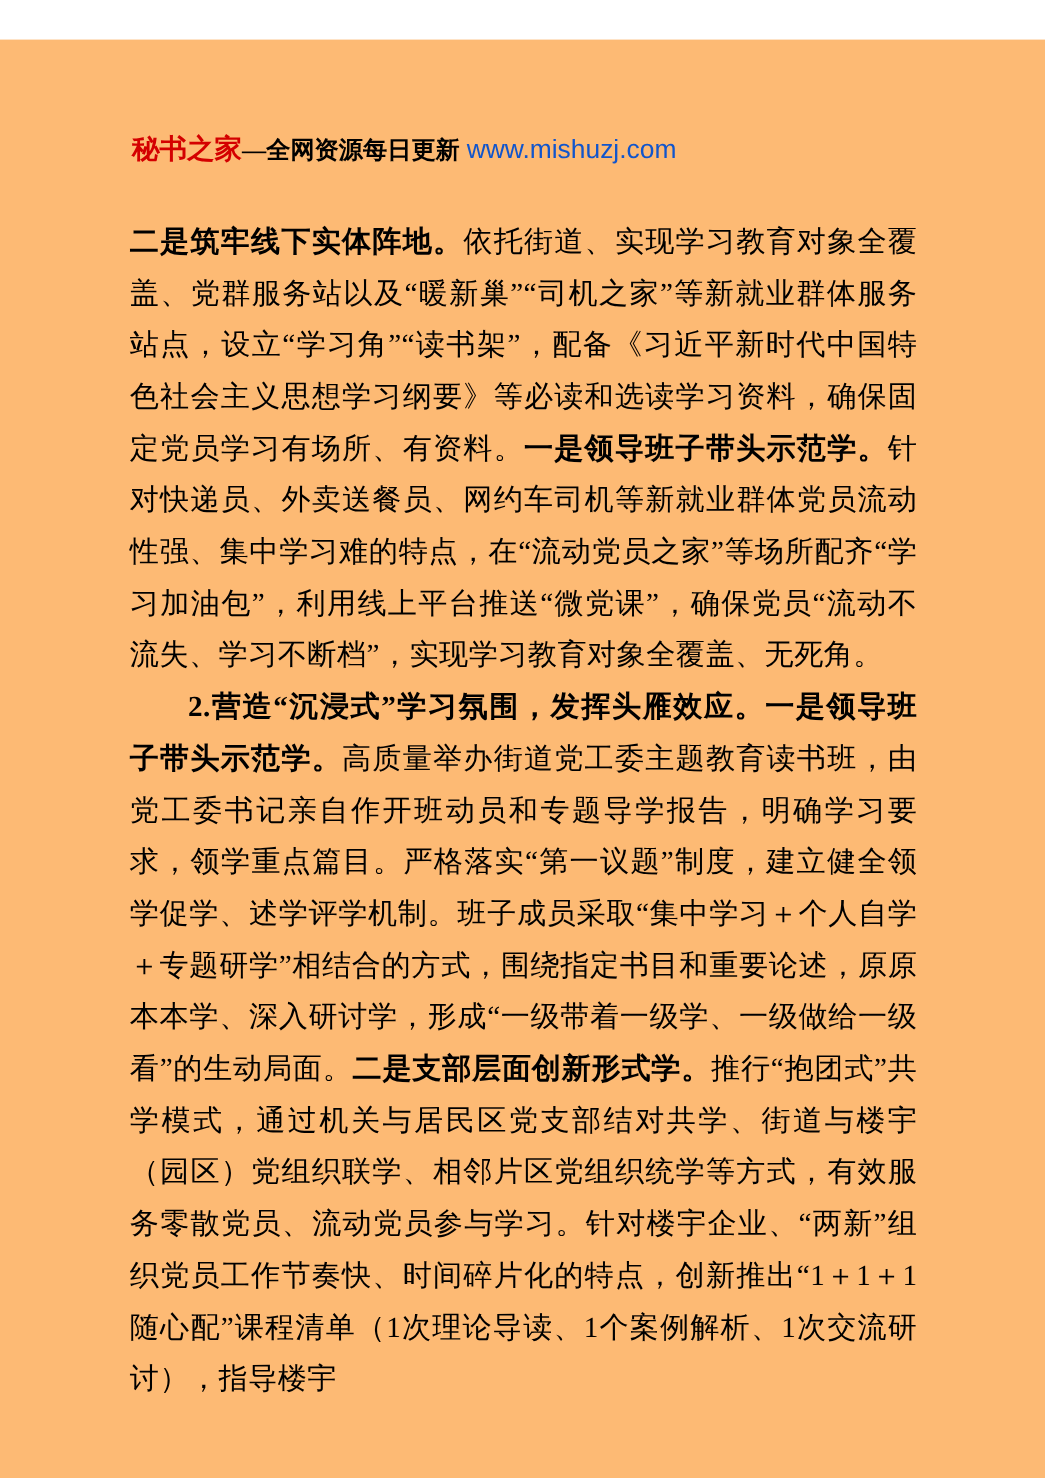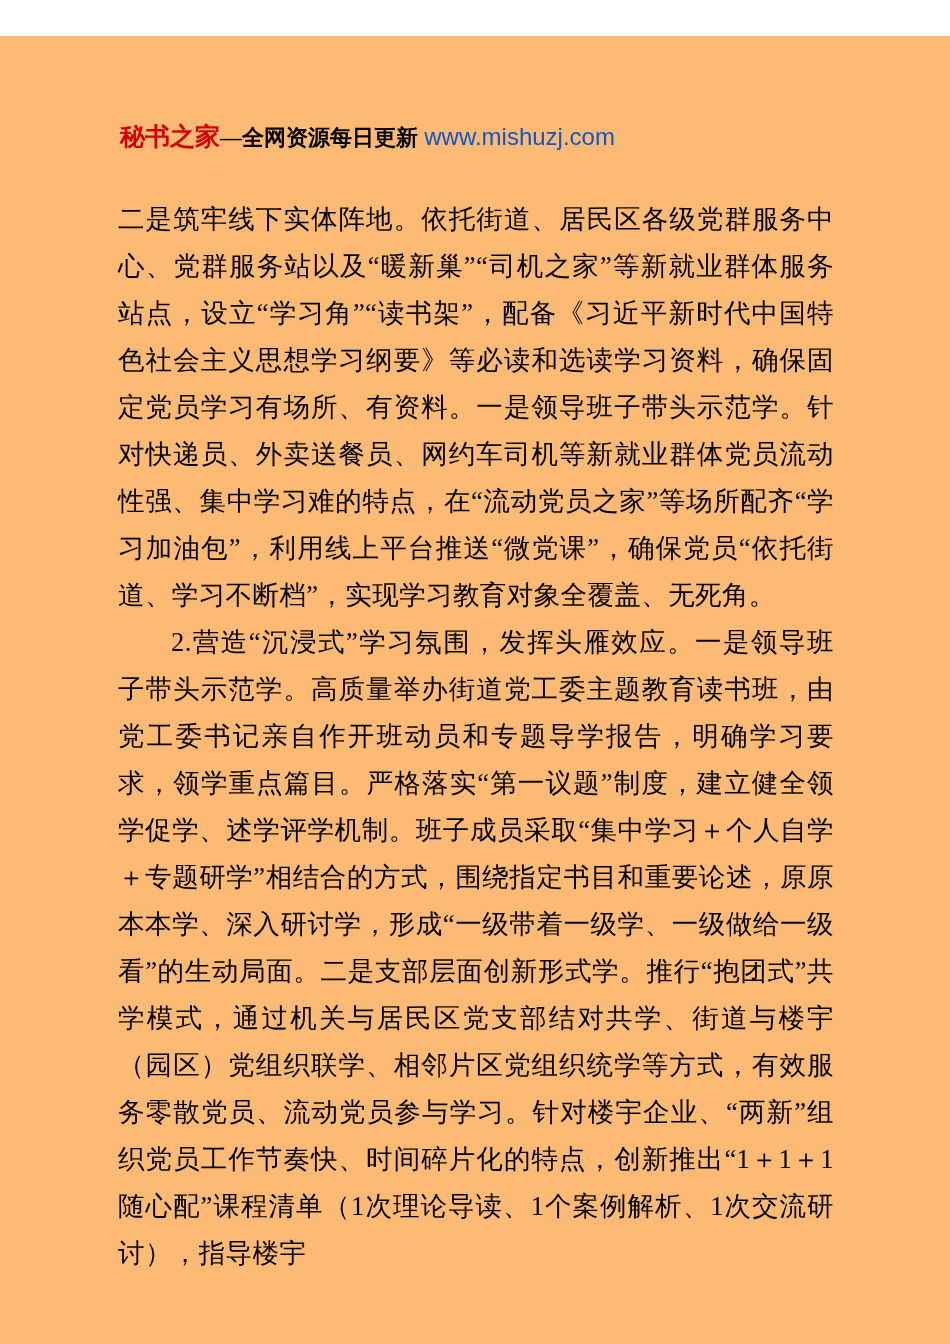--- a/index.html
+++ b/index.html
@@ -57,30 +57,30 @@
     font-size: 26.5px;
     line-height: 47px;
     text-align: justify;
     text-justify: inter-ideograph;
     letter-spacing: 0.4px;
   }
   p.para.indent {
     text-indent: 2em;
   }
   .b {
-    font-weight: normal;
+    font-weight: bold;
   }
 </style>
 </head>
 <body>
 
 <div class="page">
 
   <div class="header">
     <span class="brand">秘书之家</span><span class="brand-tail">—全网资源每日更新</span> <span class="brand-url">www.mishuzj.com</span>
   </div>
 
   <div class="content">
-    <p class="para" id="para-1"><span class="b">二是筑牢线下实体阵地。</span><span>依托街道、居民区各级党群服务中心、党群服务站以及“暖新巢”“司机之家”等新就业群体服务站点，设立“学习角”“读书架”，配备《习近平新时代中国特色社会主义思想学习纲要》等必读和选读学习资料，确保固定党员学习有场所、有资料。</span><span class="b">一是领导班子带头示范学。</span><span>针对快递员、外卖送餐员、网约车司机等新就业群体党员流动性强、集中学习难的特点，在“流动党员之家”等场所配齐“学习加油包”，利用线上平台推送“微党课”，确保党员“依托街道、学习不断档”，实现学习教育对象全覆盖、无死角。</span></p>
+    <p class="para" id="para-1"><span class="b">二是筑牢线下实体阵地。</span><span>依托街道、实现学习教育对象全覆盖、党群服务站以及“暖新巢”“司机之家”等新就业群体服务站点，设立“学习角”“读书架”，配备《习近平新时代中国特色社会主义思想学习纲要》等必读和选读学习资料，确保固定党员学习有场所、有资料。</span><span class="b">一是领导班子带头示范学。</span><span>针对快递员、外卖送餐员、网约车司机等新就业群体党员流动性强、集中学习难的特点，在“流动党员之家”等场所配齐“学习加油包”，利用线上平台推送“微党课”，确保党员“流动不流失、学习不断档”，实现学习教育对象全覆盖、无死角。</span></p>
     <p class="para indent" id="para-2"><span class="b">2.营造“沉浸式”学习氛围，发挥头雁效应。一是领导班子带头示范学。</span><span>高质量举办街道党工委主题教育读书班，由党工委书记亲自作开班动员和专题导学报告，明确学习要求，领学重点篇目。严格落实“第一议题”制度，建立健全领学促学、述学评学机制。班子成员采取“集中学习＋个人自学＋专题研学”相结合的方式，围绕指定书目和重要论述，原原本本学、深入研讨学，形成“一级带着一级学、一级做给一级看”的生动局面。</span><span class="b">二是支部层面创新形式学。</span><span>推行“抱团式”共学模式，通过机关与居民区党支部结对共学、街道与楼宇（园区）党组织联学、相邻片区党组织统学等方式，有效服务零散党员、流动党员参与学习。针对楼宇企业、“两新”组织党员工作节奏快、时间碎片化的特点，创新推出“1＋1＋1随心配”课程清单（1次理论导读、1个案例解析、1次交流研讨），指导楼宇</span></p>
   </div>
 
 </div>
 
 </body></html>

